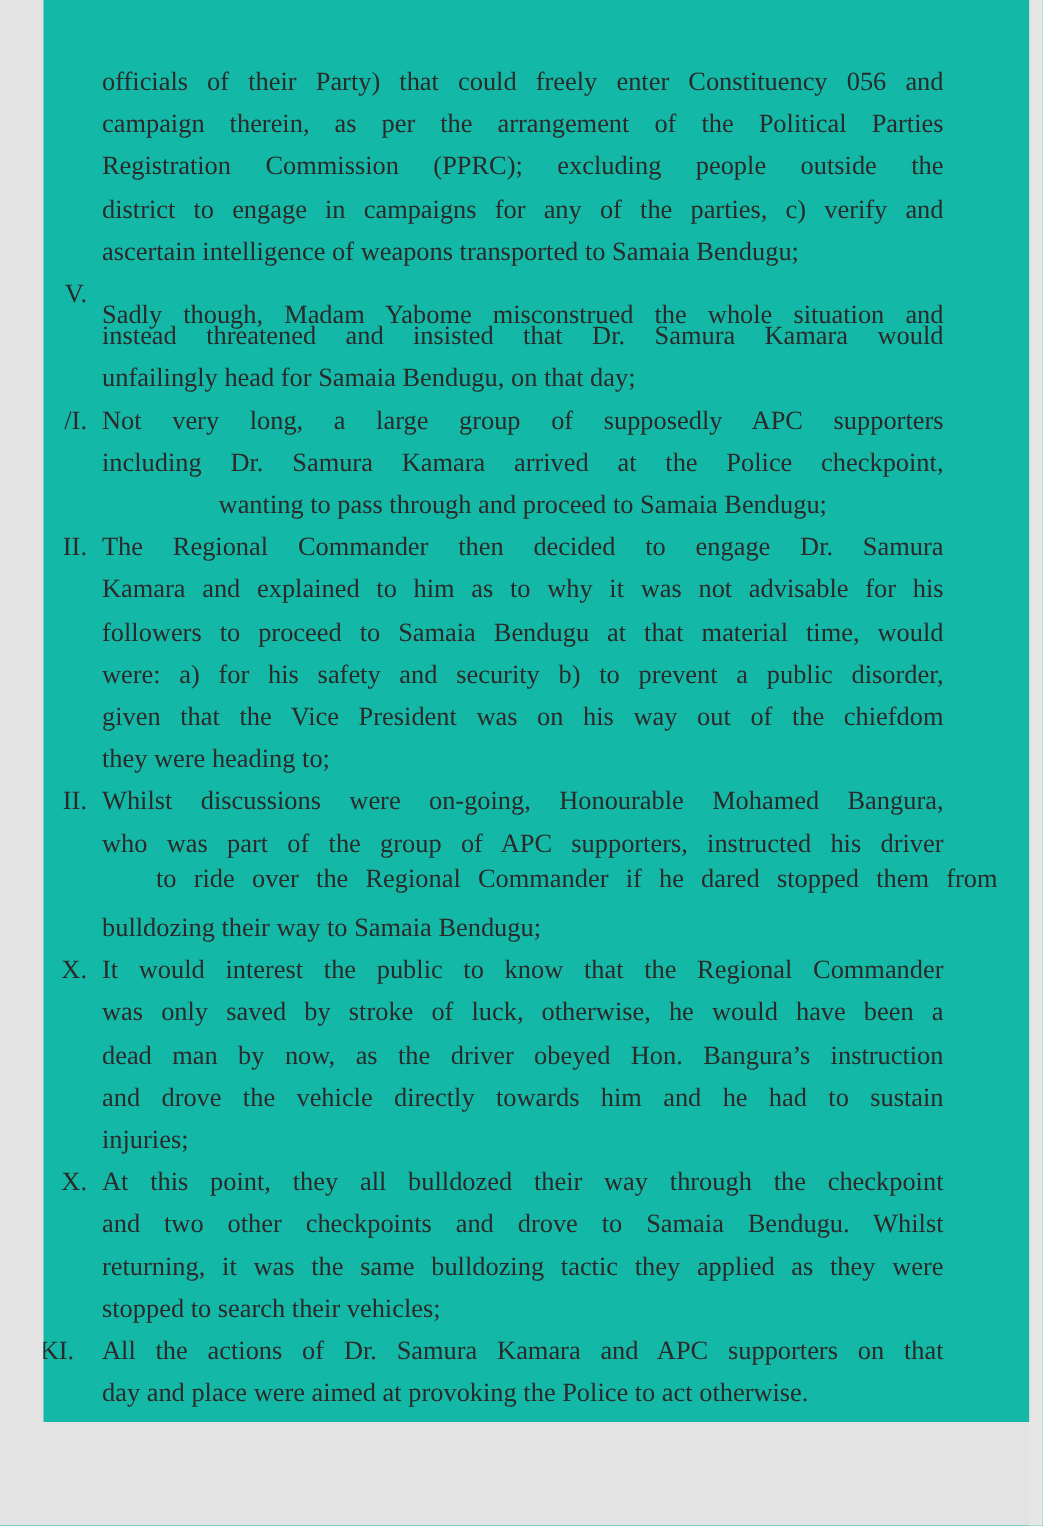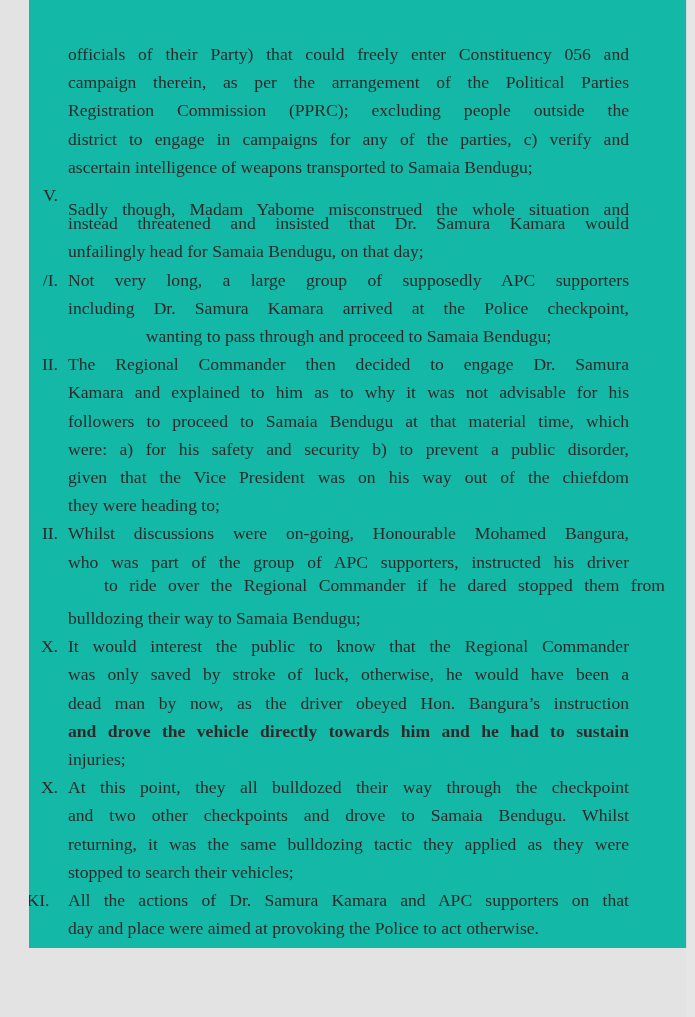--- a/index.html
+++ b/index.html
@@ -54,38 +54,38 @@
       <div>
         <div class="num" style="top: 225.6px;">/I.</div>
         <div class="line j" style="top: 225.6px;">Not very long, a large group of supposedly APC supporters</div>
         <div class="line j" style="top: 253.8px;">including Dr. Samura Kamara arrived at the Police checkpoint,</div>
         <div class="line" style="top: 282px; text-align: center;">wanting to pass through and proceed to Samaia Bendugu;</div>
       </div>
       <div>
         <div class="num" style="top: 310.2px;">II.</div>
         <div class="line j" style="top: 310.2px;">The Regional Commander then decided to engage Dr. Samura</div>
         <div class="line j" style="top: 338.4px;">Kamara and explained to him as to why it was not advisable for his</div>
-        <div class="line j" style="top: 366.6px;">followers to proceed to Samaia Bendugu at that material time, which</div>
+        <div class="line j" style="top: 366.6px;">followers to proceed to Samaia Bendugu at that material time, would</div>
         <div class="line j" style="top: 394.8px;">were: a) for his safety and security b) to prevent a public disorder,</div>
         <div class="line j" style="top: 423px;">given that the Vice President was on his way out of the chiefdom</div>
         <div class="line" style="top: 451.2px;">they were heading to;</div>
       </div>
       <div>
         <div class="num" style="top: 479.4px;">II.</div>
         <div class="line j" style="top: 479.4px;">Whilst discussions were on-going, Honourable Mohamed Bangura,</div>
         <div class="line j" style="top: 507.6px;">who was part of the group of APC supporters, instructed his driver</div>
         <div class="line j" style="top: 531px; margin-left: 36px;">to ride over the Regional Commander if he dared stopped them from</div>
         <div class="line" style="top: 564px;">bulldozing their way to Samaia Bendugu;</div>
       </div>
       <div>
         <div class="num" style="top: 592.2px;">X.</div>
         <div class="line j" style="top: 592.2px;">It would interest the public to know that the Regional Commander</div>
         <div class="line j" style="top: 620.4px;">was only saved by stroke of luck, otherwise, he would have been a</div>
         <div class="line j" style="top: 648.6px;">dead man by now, as the driver obeyed Hon. Bangura’s instruction</div>
-        <div class="line j" style="top: 676.8px; font-weight: bold;">and drove the vehicle directly towards him and he had to sustain</div>
+        <div class="line j" style="top: 676.8px;">and drove the vehicle directly towards him and he had to sustain</div>
         <div class="line" style="top: 705px;">injuries;</div>
       </div>
       <div>
         <div class="num" style="top: 733.2px;">X.</div>
         <div class="line j" style="top: 733.2px;">At this point, they all bulldozed their way through the checkpoint</div>
         <div class="line j" style="top: 761.4px;">and two other checkpoints and drove to Samaia Bendugu. Whilst</div>
         <div class="line j" style="top: 789.6px;">returning, it was the same bulldozing tactic they applied as they were</div>
         <div class="line" style="top: 817.8px;">stopped to search their vehicles;</div>
       </div>
       <div>

